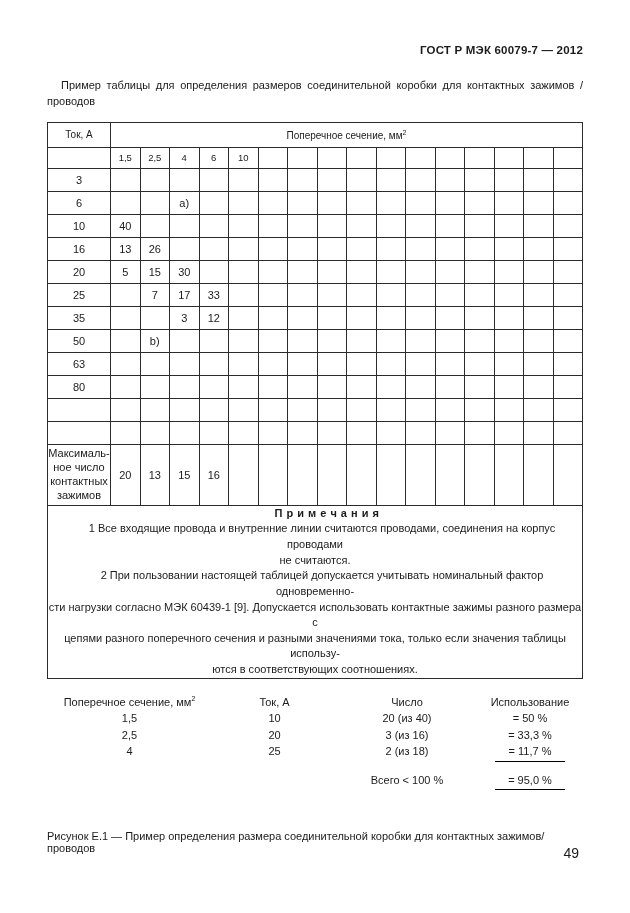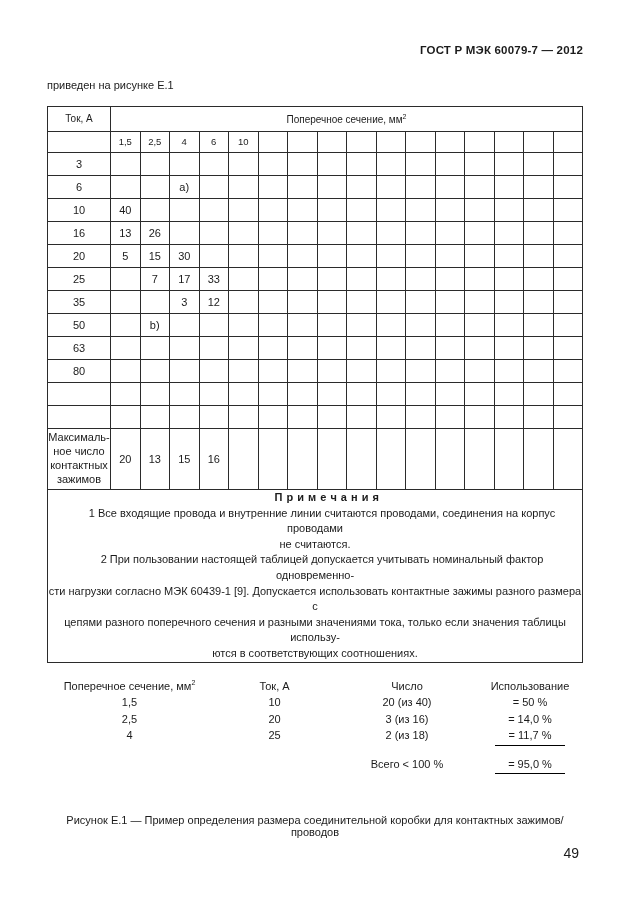--- a/index.html
+++ b/index.html
@@ -32,33 +32,33 @@
   .note-first{text-indent:14px;}
   td.foot-cell{height:32px;text-align:left;vertical-align:middle;font-size:10.5px;line-height:1.5;padding:2px 6px 4px 20px;}
   td.foot-cell sup{font-size:7.5px;}
 
   .summary{display:grid;grid-template-columns:165px 125px 140px 106px;margin-top:15px;font-size:11px;line-height:1.5;}
   .summary > div{text-align:center;}
   .summary sup{font-size:7px;}
   .uline{display:inline-block;min-width:70px;text-align:center;padding-bottom:1px;border-bottom:1.3px solid #000;}
   .sp-row{height:10px;}
 
-  .caption{margin-top:40px;text-align:center;font-size:11px;}
+  .caption{margin-top:40px;text-align:left;font-size:11px;}
   .page-num{position:absolute;right:51px;top:845px;font-size:14px;}
 </style>
 </head>
 <body>
 
 <div class="page">
   <div class="content">
 
     <div class="gost-header">ГОСТ Р МЭК 60079-7 — 2012</div>
 
     <div class="intro">
-      <div class="intro-l2">приведен на рисунке Е.1</div>
+      <div class="intro-l1">Пример таблицы для определения размеров соединительной коробки для контактных зажимов /проводов</div>
     </div>
 
     <table class="jt">
       <tbody>
           <tr class="h1">
             <td class="col0">Ток, А</td>
             <td class="span-h" colspan="16">Поперечное сечение, мм<sup>2</sup></td>
           </tr>
           <tr class="subh">
             <td class="col0"></td>
@@ -354,21 +354,21 @@
       <div>Использование</div>
 
       <div>1,5</div>
       <div>10</div>
       <div>20 (из 40)</div>
       <div>= 50 %</div>
 
       <div>2,5</div>
       <div>20</div>
       <div>3 (из 16)</div>
-      <div>= 14,0 %</div>
+      <div>= 33,3 %</div>
 
       <div>4</div>
       <div>25</div>
       <div>2 (из 18)</div>
       <div><span class="uline">= 11,7 %</span></div>
 
       <div class="sp-row"></div>
       <div class="sp-row"></div>
       <div class="sp-row"></div>
       <div class="sp-row"></div>

